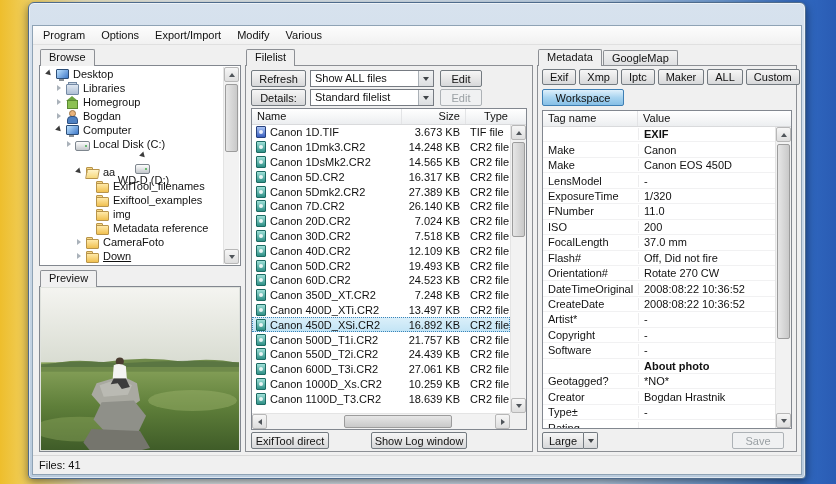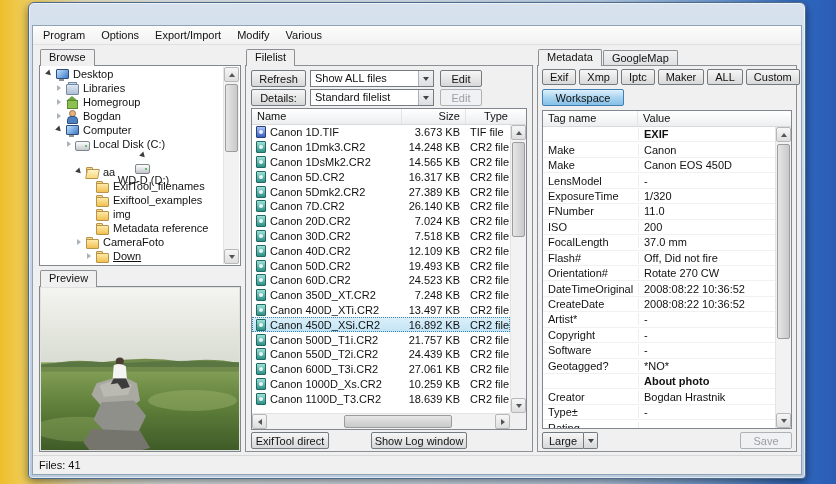--- a/index.html
+++ b/index.html
@@ -112,21 +112,21 @@
   .workspace-btn{position:absolute;top:23px;left:4px;width:82px;}
   .metatable{position:absolute;top:44px;left:4px;right:4px;bottom:22px;border:1px solid #82878f;background:#fff;}
   .meta-rows{position:absolute;top:16px;left:0;right:16px;bottom:0;overflow:hidden;}
   .mrow{height:15.45px;display:flex;align-items:center;border-bottom:1px solid #f1f1f2;}
   .mtag{width:95px;padding-left:5px;white-space:nowrap;overflow:hidden;}
   .mval{flex:1;padding-left:5px;border-left:1px solid #ededee;white-space:nowrap;overflow:hidden;}
   .mrow.msection .mval{font-weight:bold;}
   .hc-tag{width:95px;}
   .meta-bottom{position:absolute;left:4px;right:4px;bottom:2px;height:17px;}
   .split-btn{position:absolute;left:0;bottom:0;display:flex;}
-  .save-btn{position:absolute;right:0;bottom:0;width:52px;}
+  .save-btn{position:absolute;right:8px;bottom:0;width:52px;}
 </style>
 </head>
 <body>
 
 <div class="window">
 
   <div class="client">
     <div class="menubar">
         <div class="menu-item">Program</div>
         <div class="menu-item">Options</div>
@@ -201,21 +201,21 @@
               <div class="tree-row" style="padding-left: 43px;">
                 <span class="tw"></span>
                 <span class="ticon ticon-folder"></span>
                 <span class="tlabel">Metadata reference</span>
               </div>
               <div class="tree-row" style="padding-left: 33px;">
                 <span class="tw tw-col"></span>
                 <span class="ticon ticon-folder"></span>
                 <span class="tlabel">CameraFoto</span>
               </div>
-              <div class="tree-row" style="padding-left: 43px; text-decoration: underline;">
+              <div class="tree-row" style="padding-left: 33px; text-decoration: underline;">
                 <span class="tw tw-col"></span>
                 <span class="ticon ticon-folder"></span>
                 <span class="tlabel">Down</span>
               </div>
             </div>
           <div class="sb-v" style="top:1px;bottom:1px;right:1px;">
             <div class="sb-btn" style="top:0;left:0;">
                 <span class="arr-up-g"></span>
               </div>
             <div class="sb-thumb" style="left:1px;width:13px;top:17px;height:68px;"></div>
@@ -546,27 +546,27 @@
                   <div class="mval">-</div>
                 </div>
                 <div class="mrow">
                   <div class="mtag">Copyright</div>
                   <div class="mval">-</div>
                 </div>
                 <div class="mrow">
                   <div class="mtag">Software</div>
                   <div class="mval">-</div>
                 </div>
-                <div class="mrow">
-                  <div class="mtag">Geotagged?</div>
-                  <div class="mval">*NO*</div>
-                </div>
                 <div class="mrow msection">
                   <div class="mtag"></div>
                   <div class="mval">About photo</div>
+                </div>
+                <div class="mrow">
+                  <div class="mtag">Geotagged?</div>
+                  <div class="mval">*NO*</div>
                 </div>
                 <div class="mrow">
                   <div class="mtag">Creator</div>
                   <div class="mval">Bogdan Hrastnik</div>
                 </div>
                 <div class="mrow">
                   <div class="mtag">Type±</div>
                   <div class="mval">-</div>
                 </div>
                 <div class="mrow">

